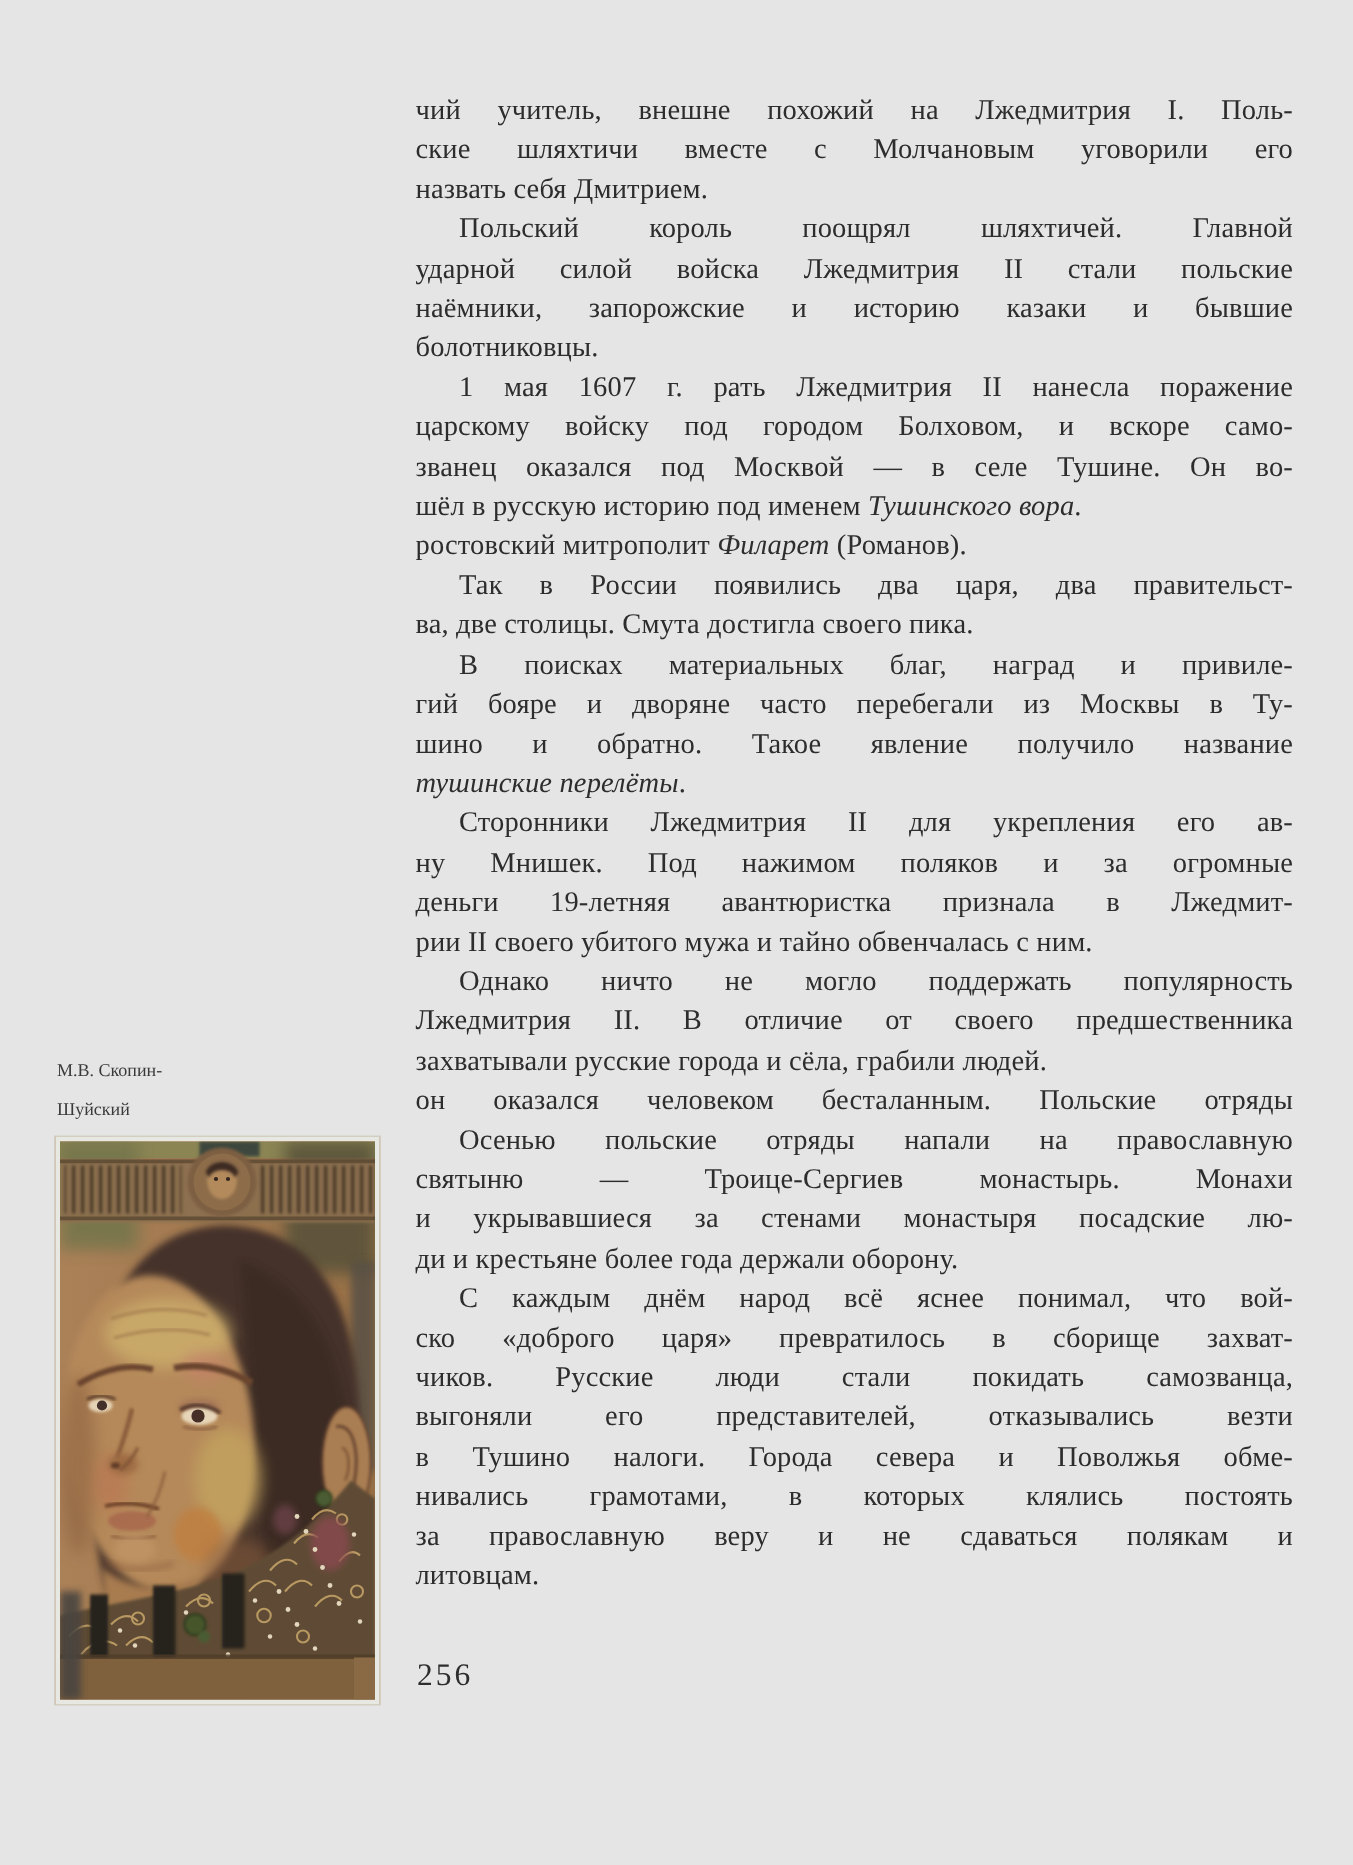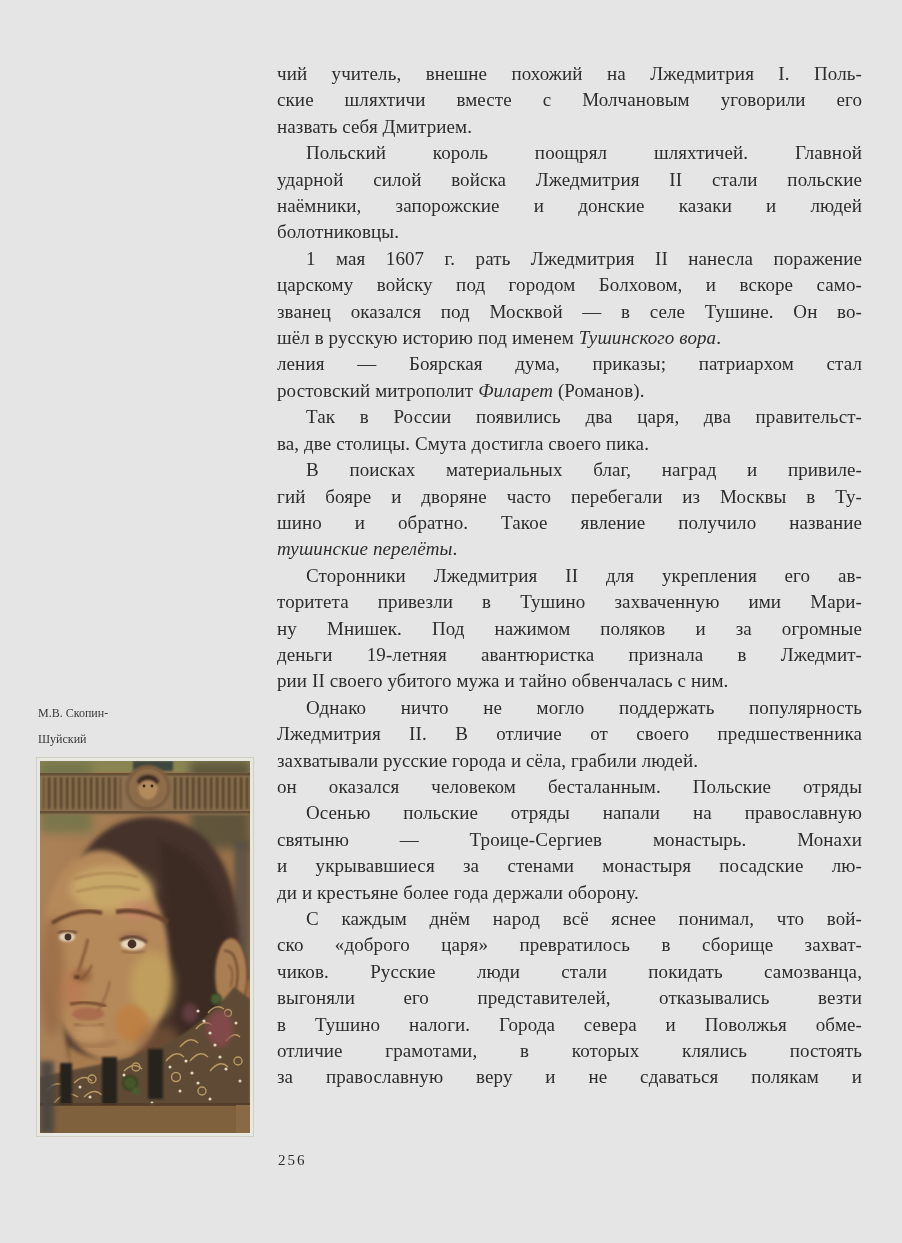--- a/index.html
+++ b/index.html
@@ -30,64 +30,62 @@
   
   .figure{
     position:absolute;left:37px;top:758px;width:210px;height:372px;
     border:3px solid #e7e8e2;
     box-shadow:0 0 0 1px #d2cfc2;
     background:#a2794f;
   }
   .figure svg{display:block;}
   
   .pagenum{
-    position:absolute;left:278px;top:1152px;
-    font-size:15px;letter-spacing:2px;color:#2d2d2d;
+    position:absolute;left:278px;top:1104px;
+    font-size:21px;letter-spacing:2px;color:#2d2d2d;
   }
 </style>
 </head>
 <body>
 
 <div class="page">
 
   <div class="text-col">
       <div>
         <div class="line"><span>чий учитель, внешне похожий на Лжедмитрия I. Поль-</span></div>
         <div class="line"><span>ские шляхтичи вместе с Молчановым уговорили его</span></div>
         <div class="line last"><span>назвать себя Дмитрием.</span></div>
       </div>
       <div>
         <div class="line indent"><span>Польский король поощрял шляхтичей. Главной</span></div>
         <div class="line"><span>ударной силой войска Лжедмитрия II стали польские</span></div>
-        <div class="line"><span>наёмники, запорожские и донские казаки и людей</span></div>
+        <div class="line"><span>наёмники, запорожские и историю казаки и бывшие</span></div>
         <div class="line last"><span>болотниковцы.</span></div>
       </div>
       <div>
         <div class="line indent"><span>1 мая 1607 г. рать Лжедмитрия II нанесла поражение</span></div>
         <div class="line"><span>царскому войску под городом Болховом, и вскоре само-</span></div>
         <div class="line"><span>званец оказался под Москвой — в селе Тушине. Он во-</span></div>
         <div class="line last"><span>шёл в русскую историю под именем </span><em>Тушинского вора</em><span>.</span></div>
       </div>
       <div>
-        <div class="line"><span>ления — Боярская дума, приказы; патриархом стал</span></div>
         <div class="line last"><span>ростовский митрополит </span><em>Филарет</em><span> (Романов).</span></div>
       </div>
       <div>
         <div class="line indent"><span>Так в России появились два царя, два правительст-</span></div>
         <div class="line last"><span>ва, две столицы. Смута достигла своего пика.</span></div>
       </div>
       <div>
         <div class="line indent"><span>В поисках материальных благ, наград и привиле-</span></div>
         <div class="line"><span>гий бояре и дворяне часто перебегали из Москвы в Ту-</span></div>
         <div class="line"><span>шино и обратно. Такое явление получило название</span></div>
         <div class="line last"><em>тушинские перелёты</em><span>.</span></div>
       </div>
       <div>
         <div class="line indent"><span>Сторонники Лжедмитрия II для укрепления его ав-</span></div>
-        <div class="line"><span>торитета привезли в Тушино захваченную ими Мари-</span></div>
         <div class="line"><span>ну Мнишек. Под нажимом поляков и за огромные</span></div>
         <div class="line"><span>деньги 19-летняя авантюристка признала в Лжедмит-</span></div>
         <div class="line last"><span>рии II своего убитого мужа и тайно обвенчалась с ним.</span></div>
       </div>
       <div>
         <div class="line indent"><span>Однако ничто не могло поддержать популярность</span></div>
         <div class="line"><span>Лжедмитрия II. В отличие от своего предшественника</span></div>
         <div class="line last"><span>захватывали русские города и сёла, грабили людей.</span></div>
         <div class="line"><span>он оказался человеком бесталанным. Польские отряды</span></div>
       </div>
@@ -96,22 +94,23 @@
         <div class="line"><span>святыню — Троице-Сергиев монастырь. Монахи</span></div>
         <div class="line"><span>и укрывавшиеся за стенами монастыря посадские лю-</span></div>
         <div class="line last"><span>ди и крестьяне более года держали оборону.</span></div>
       </div>
       <div>
         <div class="line indent"><span>С каждым днём народ всё яснее понимал, что вой-</span></div>
         <div class="line"><span>ско «доброго царя» превратилось в сборище захват-</span></div>
         <div class="line"><span>чиков. Русские люди стали покидать самозванца,</span></div>
         <div class="line"><span>выгоняли его представителей, отказывались везти</span></div>
         <div class="line"><span>в Тушино налоги. Города севера и Поволжья обме-</span></div>
-        <div class="line"><span>отличие грамотами, в которых клялись постоять</span></div>
+        <div class="line"><span>нивались грамотами, в которых клялись постоять</span></div>
         <div class="line"><span>за православную веру и не сдаваться полякам и</span></div>
+        <div class="line last"><span>литовцам.</span></div>
       </div>
     </div>
 
   <div class="caption">
     <span>М.В. Скопин-</span>
     <span>Шуйский</span>
   </div>
 
   <div class="figure">
     <svg width="210" height="372" viewBox="0 0 210 372">

